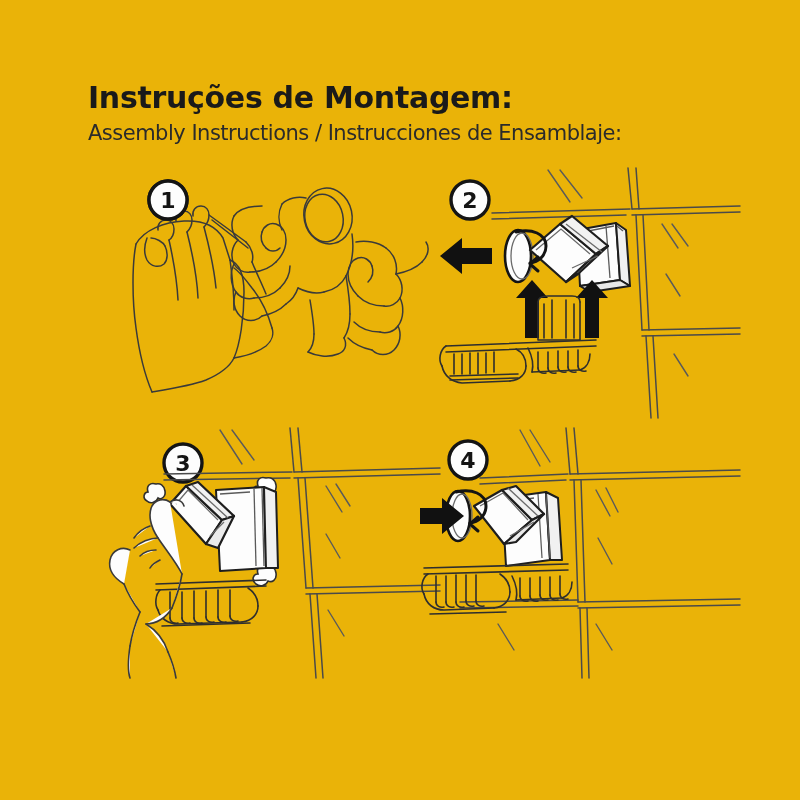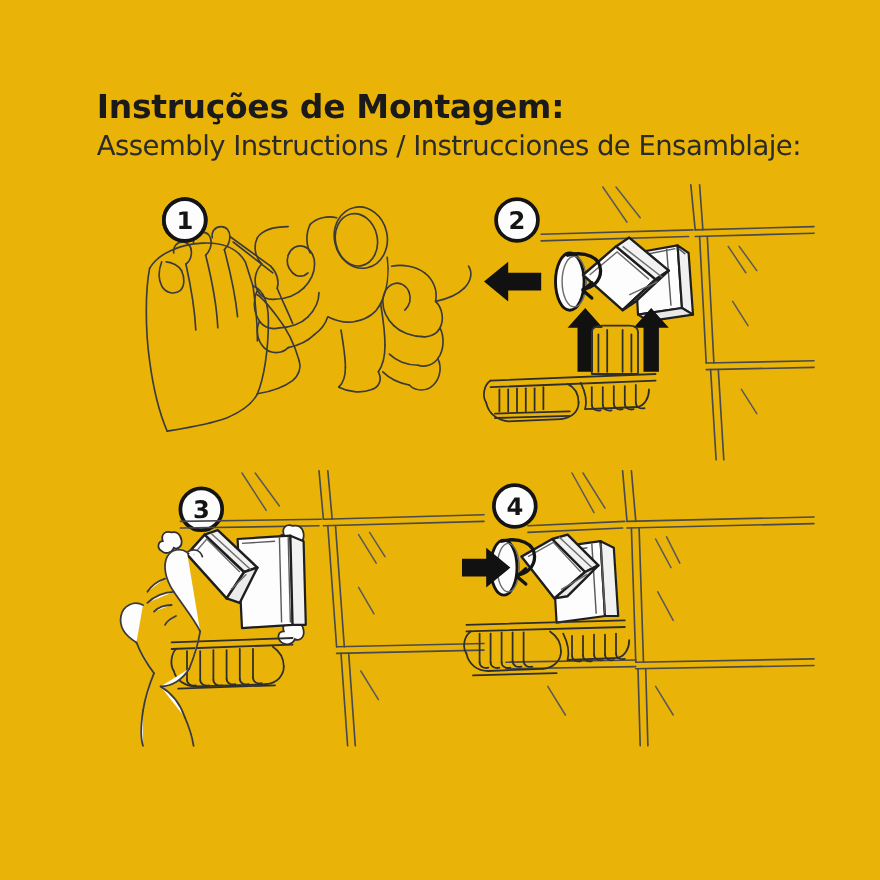--- a/index.html
+++ b/index.html
@@ -31,21 +31,21 @@
     font-weight: bold;
     font-size: 30px;
     line-height: 36px;
     color: #1a1a1a;
     letter-spacing: -0.3px;
     white-space: nowrap;
   }
   .title-sub {
     font-family: "DejaVu Sans", sans-serif;
     font-weight: normal;
-    font-size: 25px;
+    font-size: 21px;
     line-height: 30px;
     color: #2b2b2b;
     letter-spacing: -0.5px;
     white-space: nowrap;
     margin-top: 2px;
   }
   .panel {
     position: absolute;
     width: 320px;
     height: 250px;

